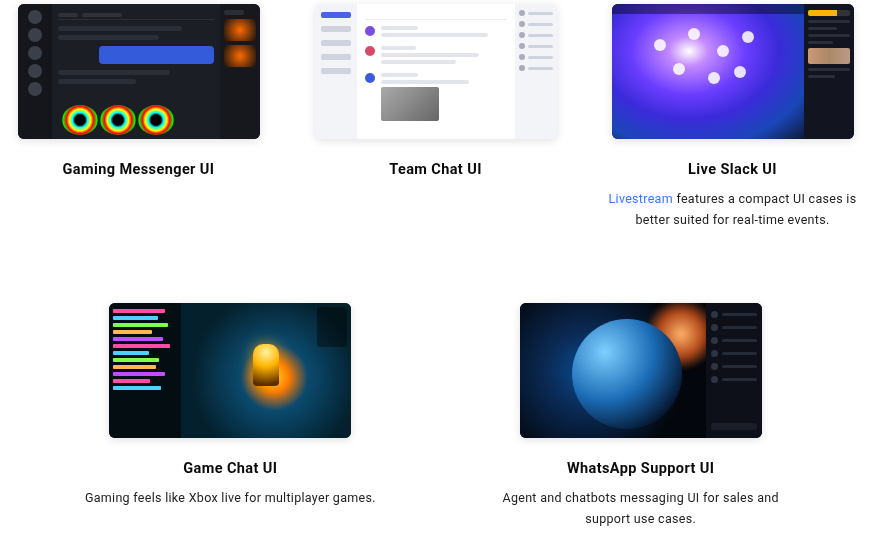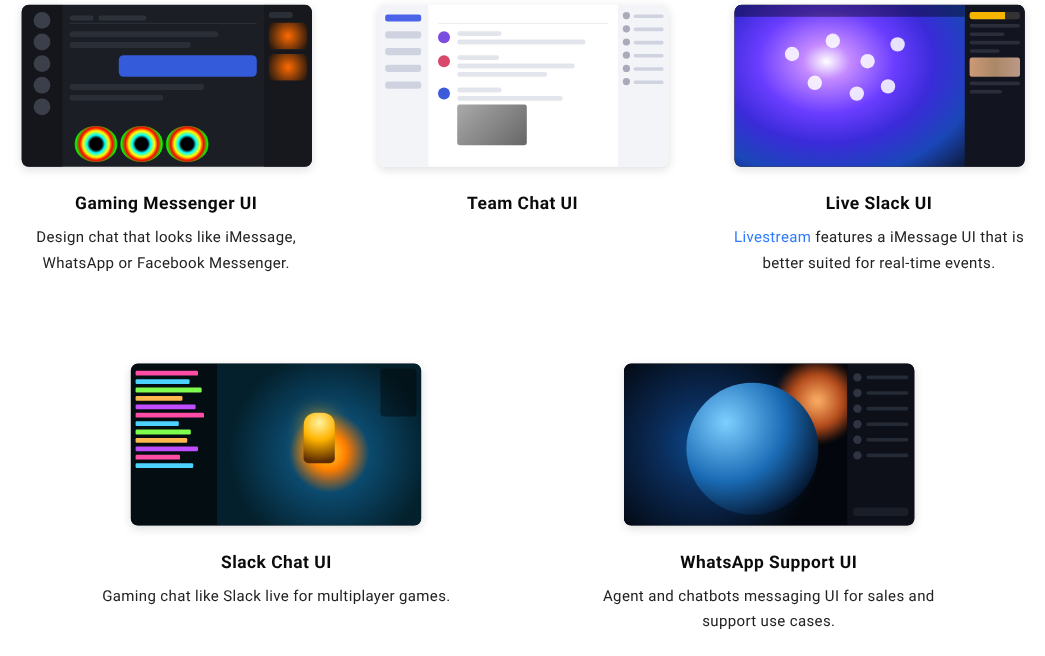--- a/index.html
+++ b/index.html
@@ -151,21 +151,20 @@
             <div class="ring"></div>
           </div>
       </div>
       <div class="rpanel">
         <div class="pill" style="height:5px;background:#2a2e36;border-radius:2px"></div>
         <div class="tile"></div>
           <div class="tile"></div>
       </div>
     </div>
     <h3>Gaming Messenger UI</h3>
-    <p>Design chat that looks like iMessage, WhatsApp or Facebook Messenger.</p>
   </div>
 
   <div class="card">
     <div class="thumb t2">
       <div class="side">
         <div class="link a"></div>
           <div class="link"></div>
           <div class="link"></div>
           <div class="link"></div>
           <div class="link"></div>
@@ -243,21 +242,21 @@
         <div class="l"></div>
           <div class="l" style="width:70%"></div>
         <div class="l"></div>
           <div class="l" style="width:60%"></div>
         <div class="faces"></div>
         <div class="l"></div>
           <div class="l" style="width:65%"></div>
       </div>
     </div>
     <h3>Live Slack UI</h3>
-    <p><a href="#">Livestream</a><span> features a iMessage UI that is better suited for real-time events.</span></p>
+    <p><a href="#">Livestream</a><span> features a compact UI cases is better suited for real-time events.</span></p>
   </div>
 
   <div class="row2">
 
     <div class="card">
       <div class="thumb t4">
         <div class="chat">
           <div class="cl" style="background:#ff4da6;width:80%"></div>
           <div class="cl" style="background:#4dd2ff;width:70%"></div>
           <div class="cl" style="background:#7eff4d;width:85%"></div>
@@ -269,22 +268,22 @@
           <div class="cl" style="background:#ffb84d;width:66%"></div>
           <div class="cl" style="background:#c04dff;width:80%"></div>
           <div class="cl" style="background:#ff4da6;width:58%"></div>
           <div class="cl" style="background:#4dd2ff;width:74%"></div>
         </div>
         <div class="game">
           <div class="hero"></div>
           <div class="hud"></div>
         </div>
       </div>
-      <h3>Slack Chat UI</h3>
-      <p>Gaming chat like Slack live for multiplayer games.</p>
+      <h3>Game Chat UI</h3>
+      <p>Gaming feels like Xbox live for multiplayer games.</p>
     </div>
 
     <div class="card">
       <div class="thumb t5">
         <div class="space">
           <div class="neb"></div>
           <div class="planet"></div>
         </div>
         <div class="r">
           <div class="row">

